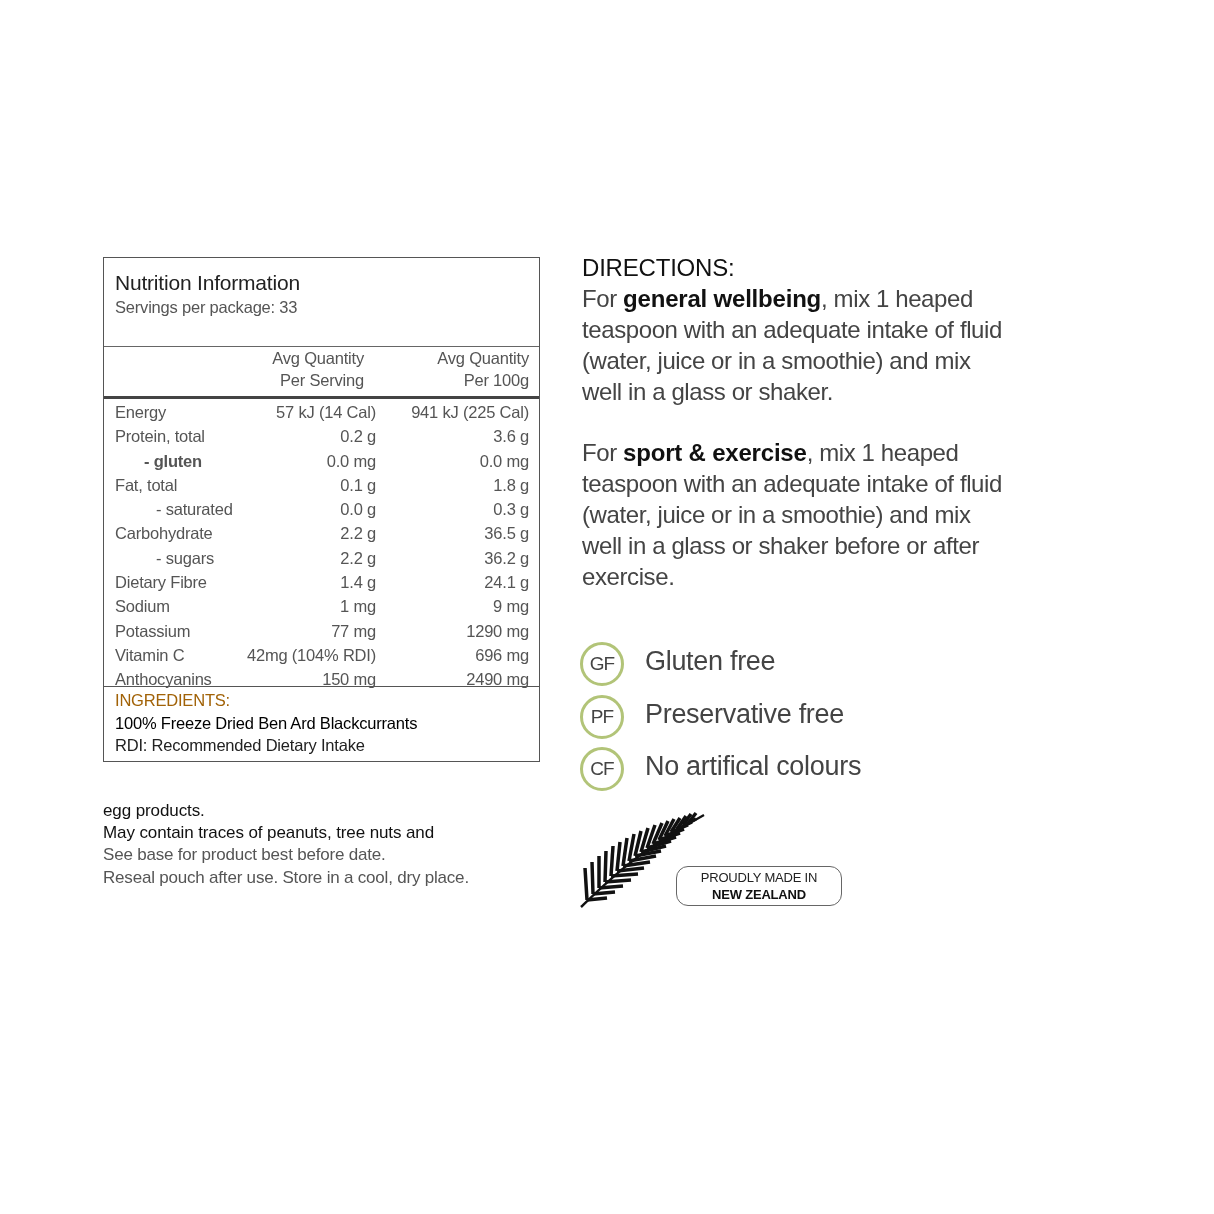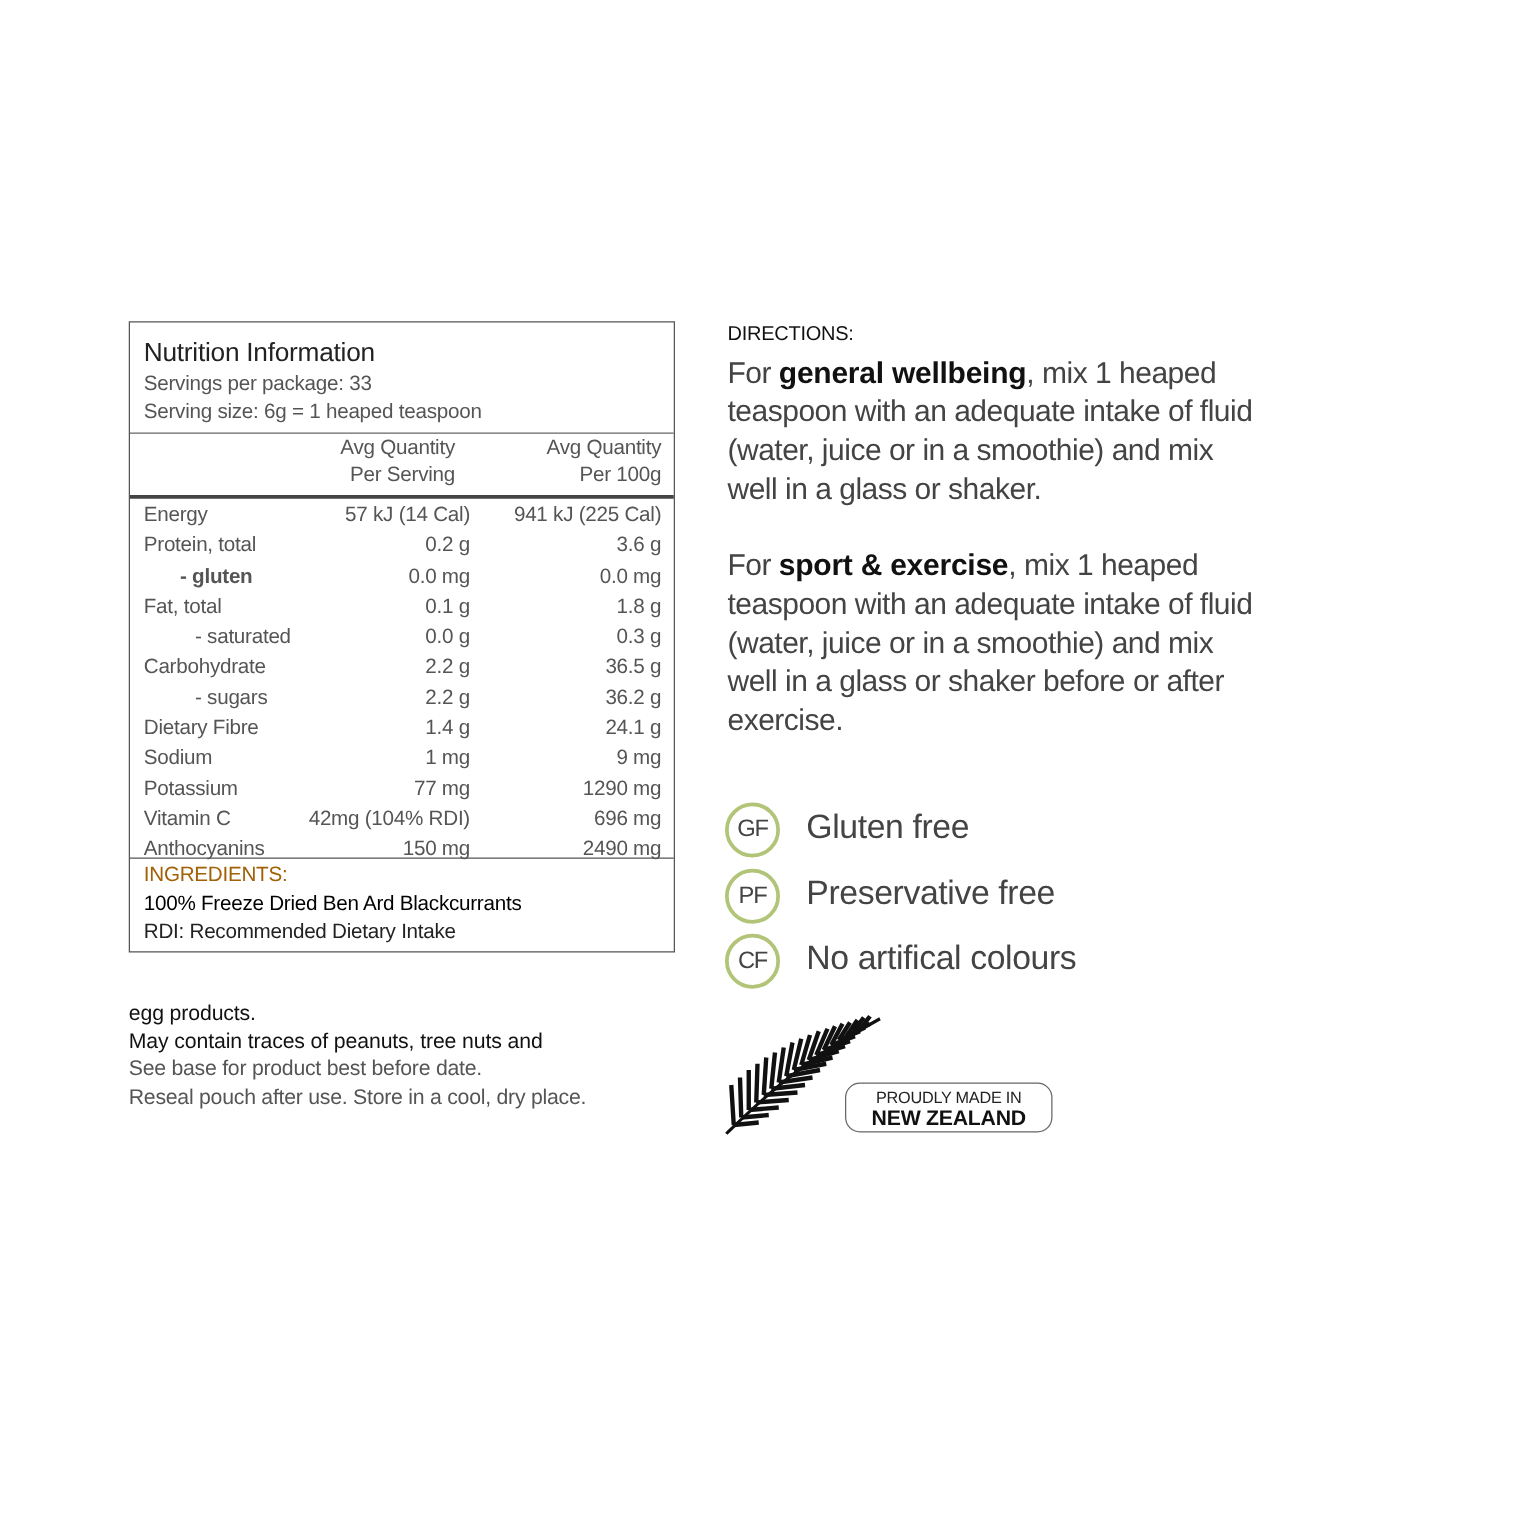--- a/index.html
+++ b/index.html
@@ -33,21 +33,21 @@
     .ing .ing-t { color: #000000; }
     .ing .rdi { color: #222; }
 
     
     .notes { position: absolute; left: 103px; top: 800px; width: 440px; }
     .notes .bold { font-size: 17px; color: #111; line-height: 22px; letter-spacing: -0.1px; }
     .notes .light { font-size: 17px; color: #555; line-height: 22.5px; letter-spacing: -0.2px; }
 
     
     .dir { position: absolute; left: 582px; top: 253px; width: 430px; }
-    .dir-title { font-size: 16px; color: #111; line-height: 30px; letter-spacing: -0.2px; }
+    .dir-title { font-size: 24px; color: #111; line-height: 30px; letter-spacing: -0.2px; }
     .dir p { font-size: 24px; color: #444; line-height: 31px; letter-spacing: -0.4px; }
     .dir p b { color: #111; font-weight: bold; letter-spacing: -0.2px; }
     .dir p.second { margin-top: 30px; }
 
     
     .badges { position: absolute; left: 580px; top: 642px; }
     .badge { position: relative; height: 53px; }
     .badge .circ {
       position: absolute; left: 0; top: 0; width: 44px; height: 44px; border-radius: 50%;
       border: 3px solid #b2c478; display: flex; align-items: center; justify-content: center;
@@ -55,30 +55,29 @@
     }
     .badge .btxt { position: absolute; left: 65px; top: 4px; font-size: 27px; color: #444; white-space: nowrap; letter-spacing: -0.3px; }
 
     
     .fern { position: absolute; left: 579px; top: 810px; width: 130px; height: 100px; }
     .nzbox {
       position: absolute; left: 676px; top: 866px; width: 166px; height: 40px;
       border: 1.5px solid #666; border-radius: 12px; text-align: center;
     }
     .nzbox .l1 { font-size: 13px; color: #222; line-height: 15px; margin-top: 3px; letter-spacing: -0.2px; }
-    .nzbox .l2 { font-size: 17px; color: #111; line-height: 19px; font-weight: bold; letter-spacing: -0.2px; }
+    .nzbox .l2 { font-size: 13px; color: #111; line-height: 19px; font-weight: bold; letter-spacing: -0.2px; }
   </style>
 </head>
 <body>
 
 <div class="nip">
   <div class="nip-head">
     <div class="nip-title">Nutrition Information</div>
     <div class="nip-sub">Servings per package: 33</div>
-    <div class="nip-sub">Serving size: 6g = 1 heaped teaspoon</div>
   </div>
   <div class="nip-colhead">
     <div class="colh c1">
       <div>Avg Quantity</div>
       <div>Per Serving</div>
     </div>
     <div class="colh c2">
       <div>Avg Quantity</div>
       <div>Per 100g</div>
     </div>

